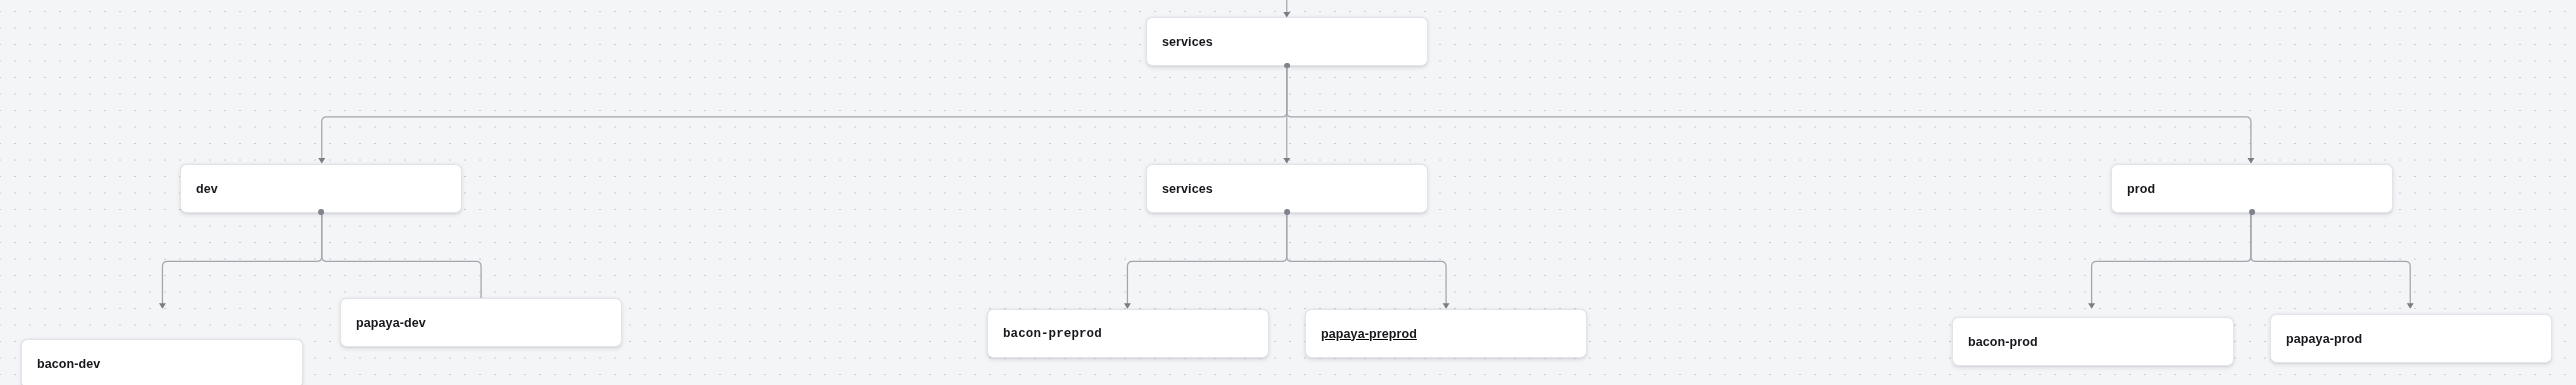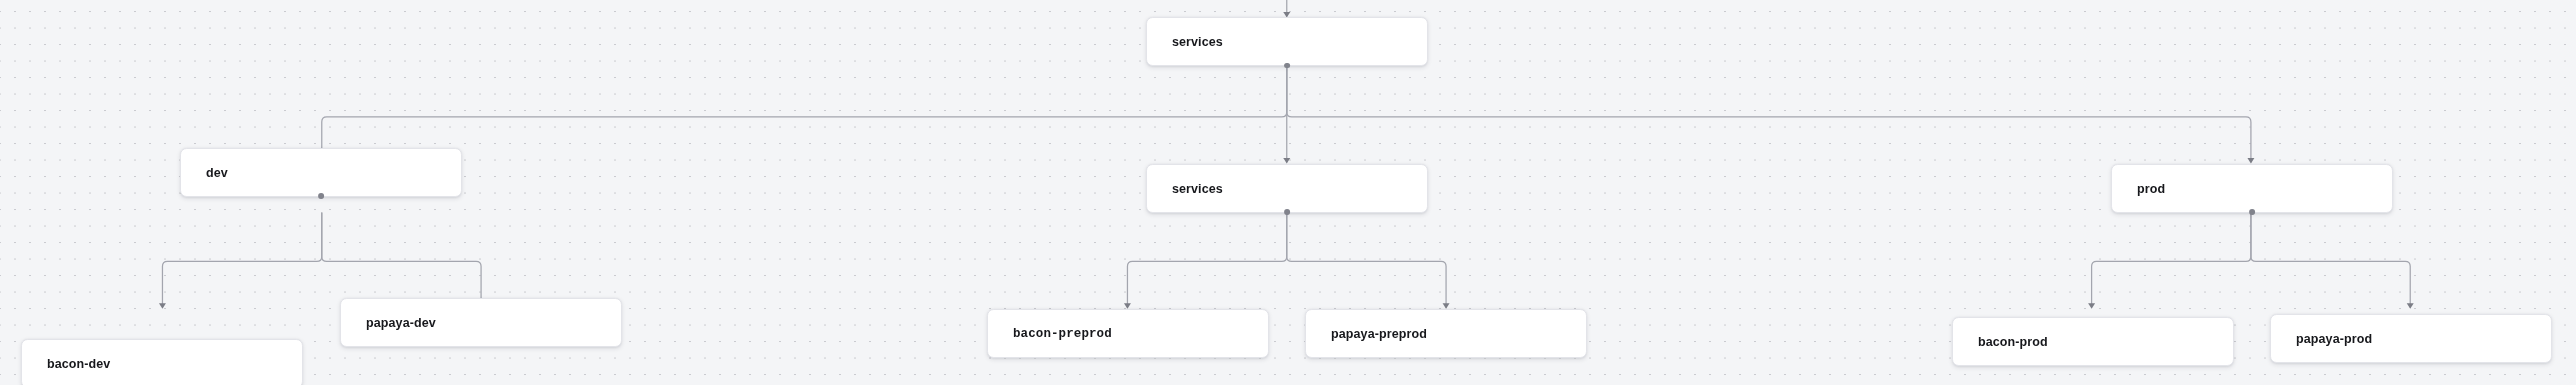--- a/index.html
+++ b/index.html
@@ -35,21 +35,21 @@
     background:var(--node-bg,#fff);
     border:0.8px solid var(--node-border,#e3e4e9);
     border-radius:6.6px;
     box-sizing:border-box;
     box-shadow:0 1.7px 4.2px rgba(25,30,50,0.10), 0 0.8px 1.7px rgba(25,30,50,0.06);
     display:flex;
     align-items:center;
     cursor:grab;
   }
   .node .label{
-    padding-left:25px;
+    padding-left:15px;
     font-size:12.5px;
     font-weight:700;
     color:var(--text,#17181c);
     letter-spacing:0.1px;
     white-space:nowrap;
   }
   .handle{
     position:absolute;
     left:50%;bottom:0;
     width:5.8px;height:5.8px;
@@ -83,42 +83,42 @@
       <path d="M 2711.5 256 L 2711.5 309 Q 2711.5 315 2705.5 315 L 2525.5 315 Q 2519.5 315 2519.5 321 L 2519.5 370.5"></path>
       <polygon points="2515.3,365.5 2523.7,365.5 2519.5,372"></polygon>
       <path d="M 2711.5 256 L 2711.5 309 Q 2711.5 315 2717.5 315 L 2897.5 315 Q 2903.5 315 2903.5 321 L 2903.5 370.5"></path>
       <polygon points="2899.3,365.5 2907.7,365.5 2903.5,372"></polygon>
     </svg>
   <div id="nodeLayer">
       <div class="node" style="left: 1146px; top: 17.4px; width: 282px; height: 49px;">
         <span class="label">services</span>
         <div class="handle"></div>
       </div>
-      <div class="node" style="left: 180px; top: 148px; width: 282px; height: 49px;">
+      <div class="node" style="left: 180px; top: 164px; width: 282px; height: 49px;">
         <span class="label">dev</span>
         <div class="handle"></div>
       </div>
       <div class="node" style="left: 1146px; top: 164px; width: 282px; height: 49px;">
         <span class="label">services</span>
         <div class="handle"></div>
       </div>
       <div class="node" style="left: 2111px; top: 164px; width: 282px; height: 49px;">
         <span class="label">prod</span>
         <div class="handle"></div>
       </div>
       <div class="node" style="left: 21px; top: 309px; width: 282px; height: 49px; margin-top: 30px;">
         <span class="label">bacon-dev</span>
       </div>
       <div class="node" style="left: 340px; top: 298px; width: 282px; height: 49px;">
         <span class="label">papaya-dev</span>
       </div>
       <div class="node" style="left: 987px; top: 309px; width: 282px; height: 49px; font-family: Liberation Mono, monospace;">
         <span class="label">bacon-preprod</span>
       </div>
-      <div class="node" style="left: 1305px; top: 309px; width: 282px; height: 49px;">
+      <div class="node" style="left: 1305px; top: 309px; width: 282px; height: 49px; text-decoration: underline;">
         <span class="label">papaya-preprod</span>
       </div>
       <div class="node" style="left: 1952px; top: 317px; width: 282px; height: 49px;">
         <span class="label">bacon-prod</span>
       </div>
       <div class="node" style="left: 2270px; top: 314px; width: 282px; height: 49px;">
         <span class="label">papaya-prod</span>
       </div>
     </div>
 </div>

